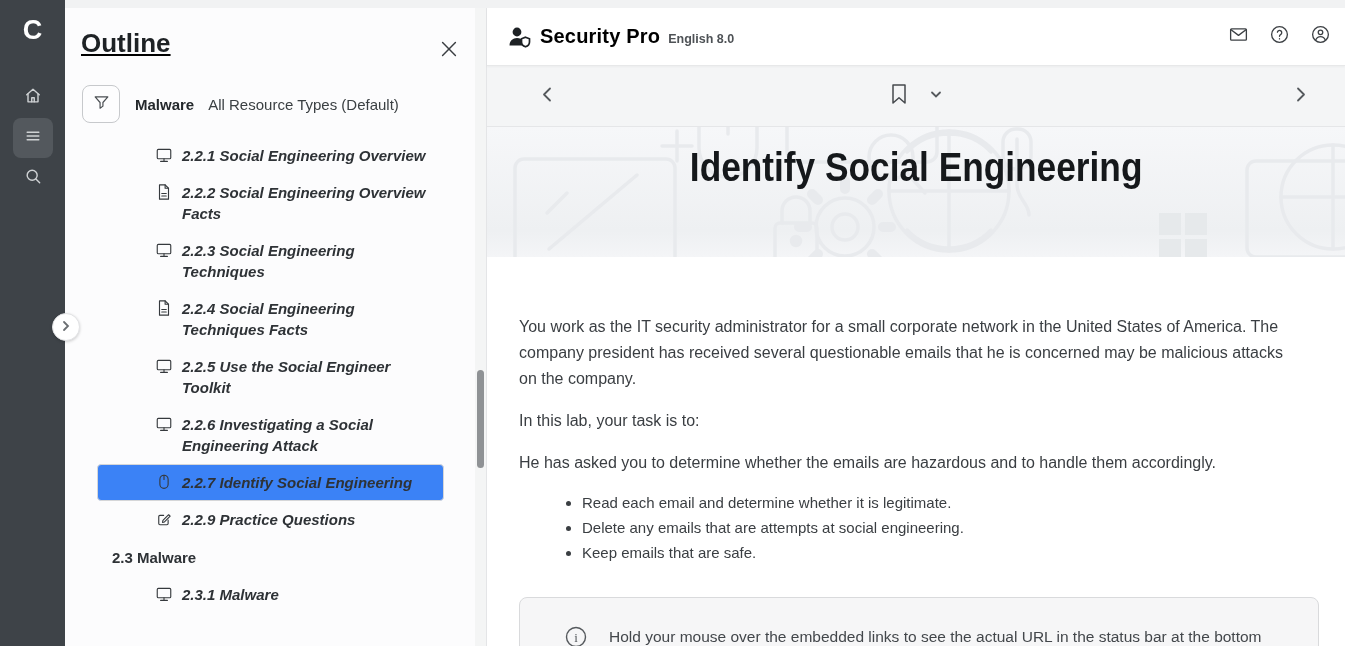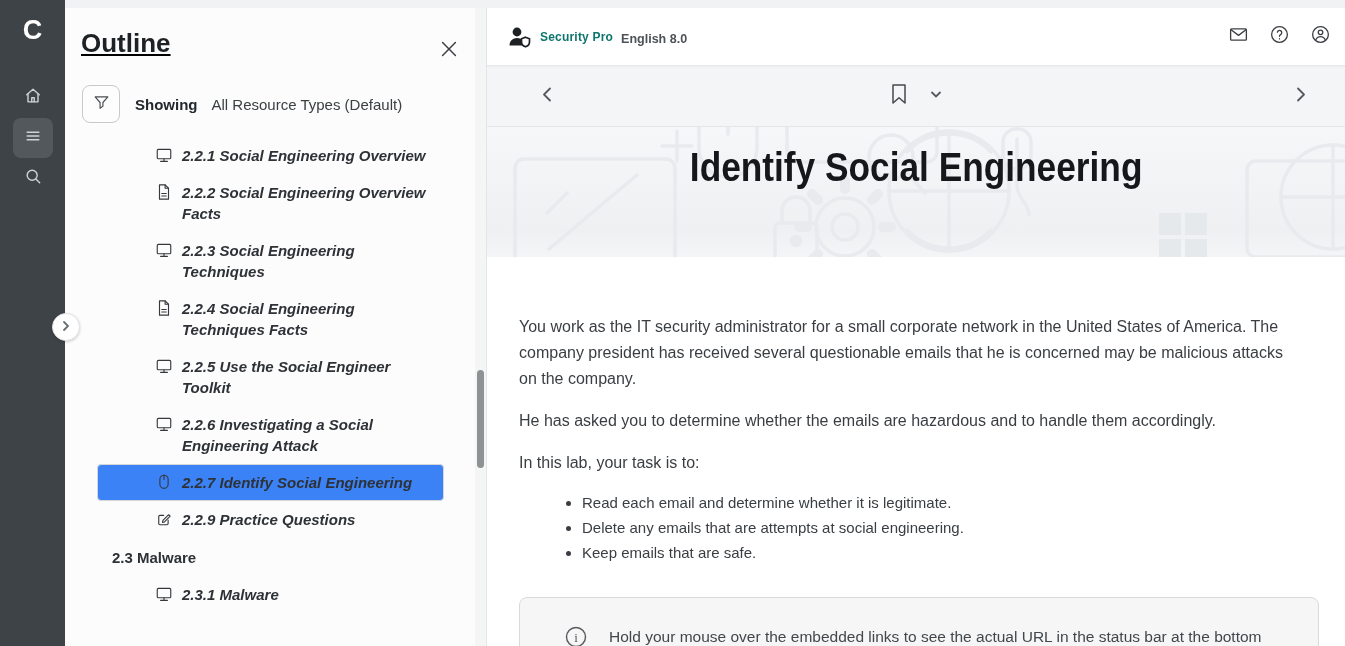--- a/index.html
+++ b/index.html
@@ -53,21 +53,21 @@
 
   
   .main { position:absolute; left:486px; top:8px; width:859px; height:638px;
     border-left:1px solid #e4e5e7; background:#fff; }
 
   .app-header { height:58px; background:#fff; border-bottom:1px solid #e7e8e9;
     display:flex; align-items:center; padding:0 13px 0 19px; position:relative; z-index:5;
     box-shadow:0 1px 2px rgba(0,0,0,.04); }
   .brand { display:flex; align-items:center; }
   .brand-icon svg { width:26px; height:26px; display:block; }
-  .brand-name { margin-left:8px; font-size:12px; font-weight:700; color:#0f766e; letter-spacing:.2px; }
+  .brand-name { margin-left:8px; font-size:20px; font-weight:700; color:#000000; letter-spacing:.2px; }
   .brand-edition { margin-left:8px; font-size:12.5px; font-weight:600; color:#4e5256; position:relative; top:2px;text-align:center; }
   .header-icons { margin-left:auto; display:flex; align-items:center; gap:17px; }
   .hicon { width:24px; height:24px; display:flex; align-items:center; justify-content:center; cursor:pointer; }
   .hicon svg { width:21px; height:21px; fill:none; stroke:#3c4044; stroke-width:1.5;
     stroke-linecap:round; stroke-linejoin:round; }
 
   .nav-toolbar { height:61px; background:#f4f5f6; border-bottom:1px solid #e5e6e8;
     position:relative; display:flex; align-items:center; }
   .nav-back { position:absolute; left:48px; } .nav-fwd { position:absolute; right:33px; }
   .nav-arrow { width:24px; height:24px; display:flex; align-items:center; justify-content:center; cursor:pointer; }
@@ -130,21 +130,21 @@
             <path d="M5 5l14 14M19 5 5 19"></path>
           </svg></span>
     </div>
   </div>
   <div class="filter-row">
     <div class="filter-btn">
       <span><svg viewBox="0 0 24 24">
             <path d="M4 5h16l-6.2 7v4.6l-3.6 2.6V12z"></path>
           </svg></span>
     </div>
-    <span class="showing-label">Showing</span>
+    <span class="showing-label">Malware</span>
     <span class="filter-value">All Resource Types (Default)</span>
   </div>
   <div class="o-list">
       <div class="o-item">
         <span class="o-icon"><svg viewBox="0 0 24 24">
             <rect x="3" y="4.5" width="18" height="12.5" rx="1.5"></rect>
             <path d="M12 17v3"></path>
             <path d="M7.5 20.5h9"></path>
           </svg></span>
         <span class="o-label">2.2.1 Social Engineering Overview</span>
@@ -322,22 +322,22 @@
       </g>
       <g fill="#e3e6e9">
         <rect x="286" y="142" width="300" height="40" rx="4" fill="none" stroke="#e8eaed" stroke-width="3.5"></rect>
       </g>
     </svg>
     <h1><span>Identify Social Engineering</span></h1>
   </div>
 
   <div class="content-body">
     <p>You work as the IT security administrator for a small corporate network in the United States of America. The company president has received several questionable emails that he is concerned may be malicious attacks on the company.</p>
+    <p>In this lab, your task is to:</p>
     <p>He has asked you to determine whether the emails are hazardous and to handle them accordingly.</p>
-    <p>In this lab, your task is to:</p>
     <ul class="task-list">
         <li>Read each email and determine whether it is legitimate.</li>
         <li>Delete any emails that are attempts at social engineering.</li>
         <li>Keep emails that are safe.</li>
       </ul>
     <div class="note-box">
       <span class="info-icon">
         <svg viewBox="0 0 22 22">
             <circle cx="11" cy="11" r="9.5" fill="none" stroke="#55595d" stroke-width="1.4"></circle>
         <text x="11" y="15.6" text-anchor="middle" font-family="Liberation Serif, serif" font-size="13" fill="#55595d">i</text>

